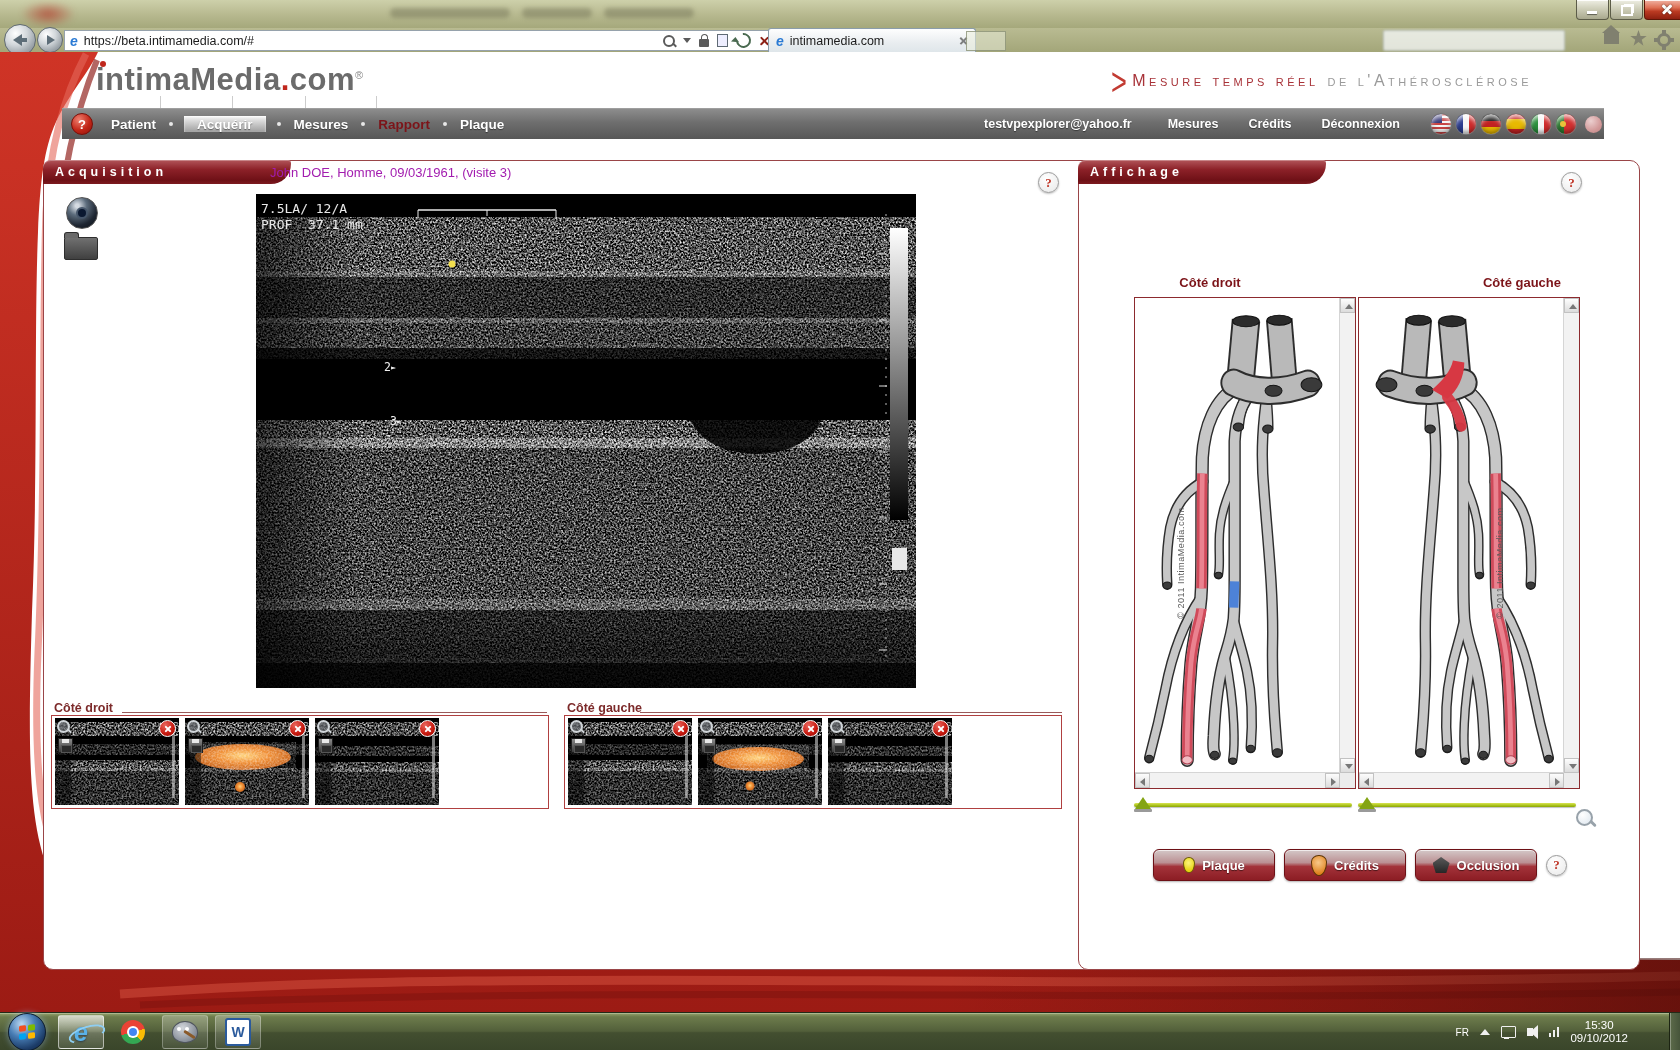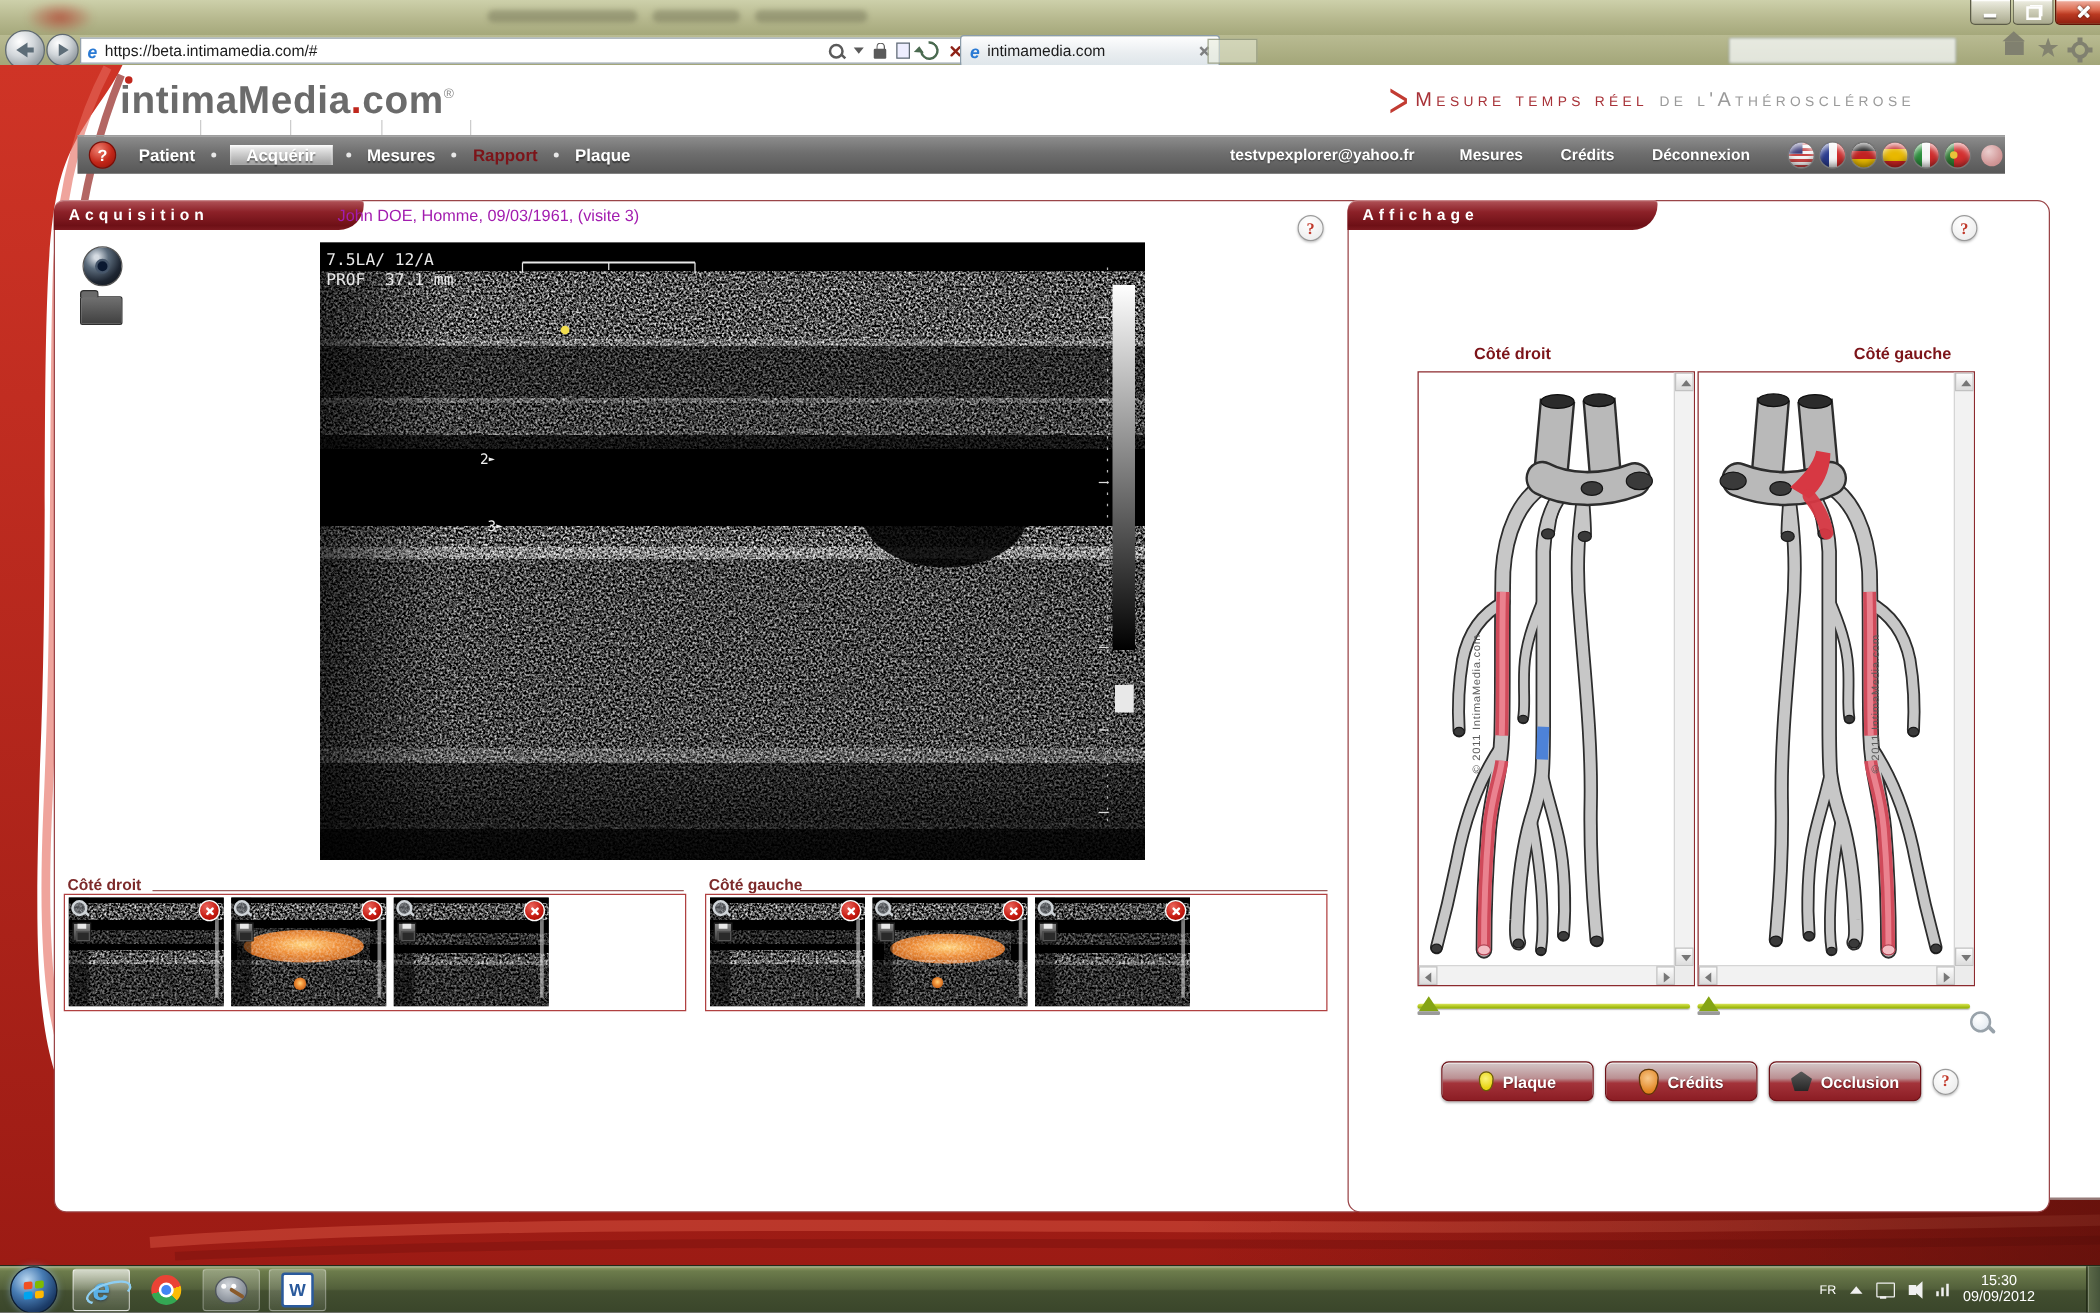--- a/index.html
+++ b/index.html
@@ -702,18 +702,18 @@
       <span class="tray-caret"></span>
       <span class="tray-mon"></span>
       <span class="tray-vol"></span>
       <span class="tray-net">
           <i class="tn1"></i>
           <i class="tn2"></i>
           <i class="tn3"></i>
         </span>
       <span class="clock">
         <span>15:30</span>
-        <span>09/09/2012</span>
+        <span>09/10/2012</span>
       </span>
     </div>
     <div class="showdesk"></div>
   </div>
 </div>
 
 </body></html>

